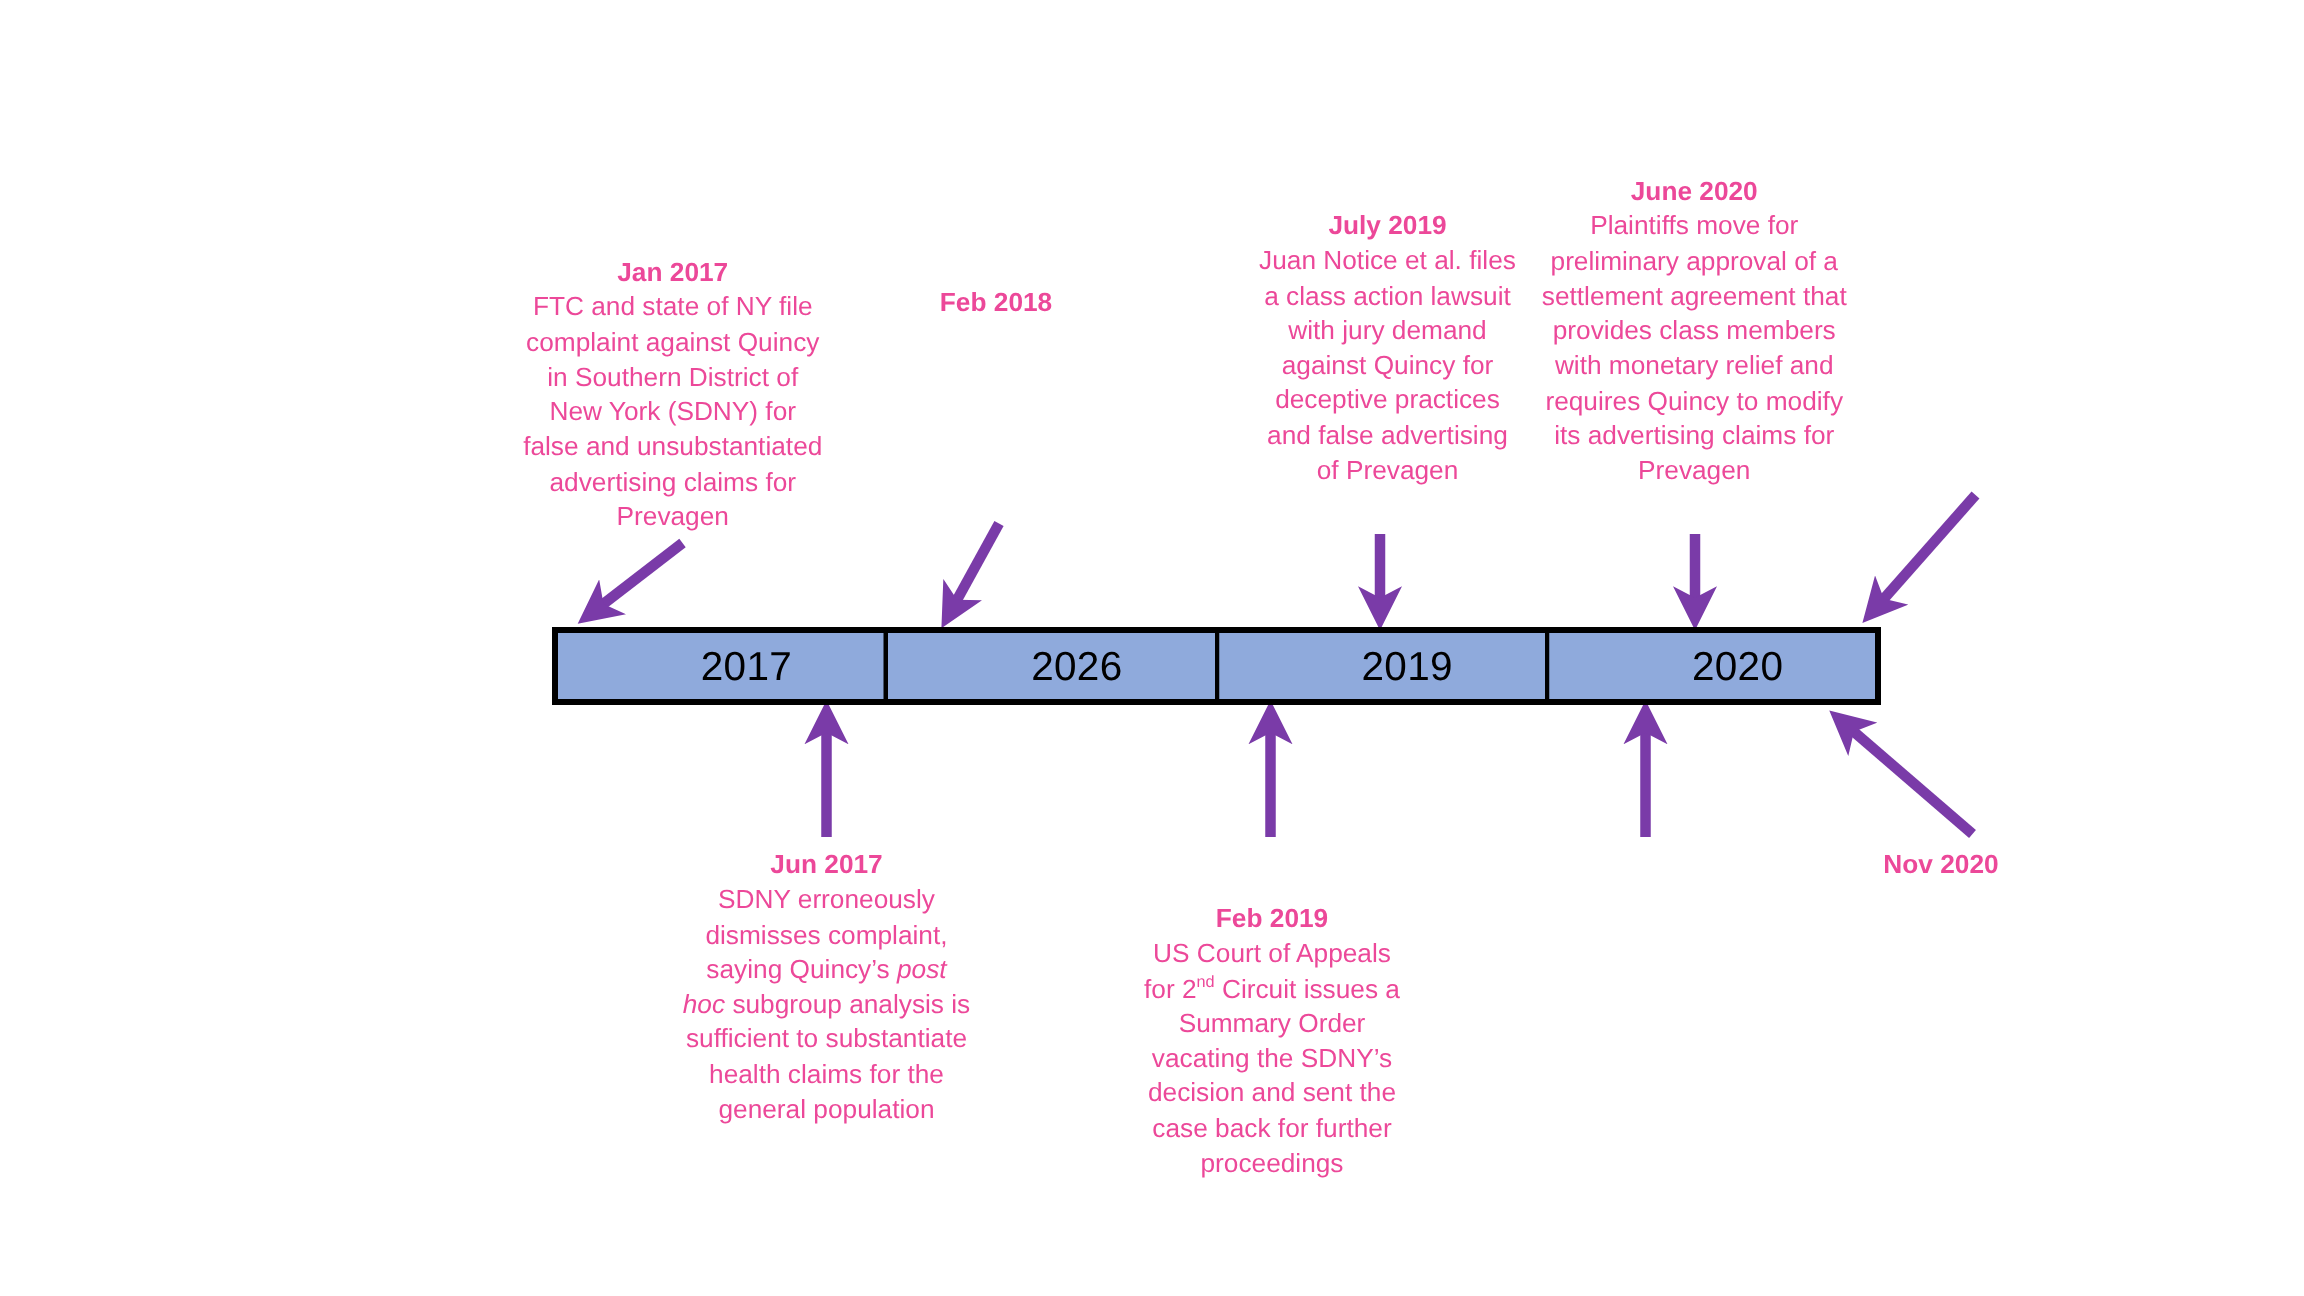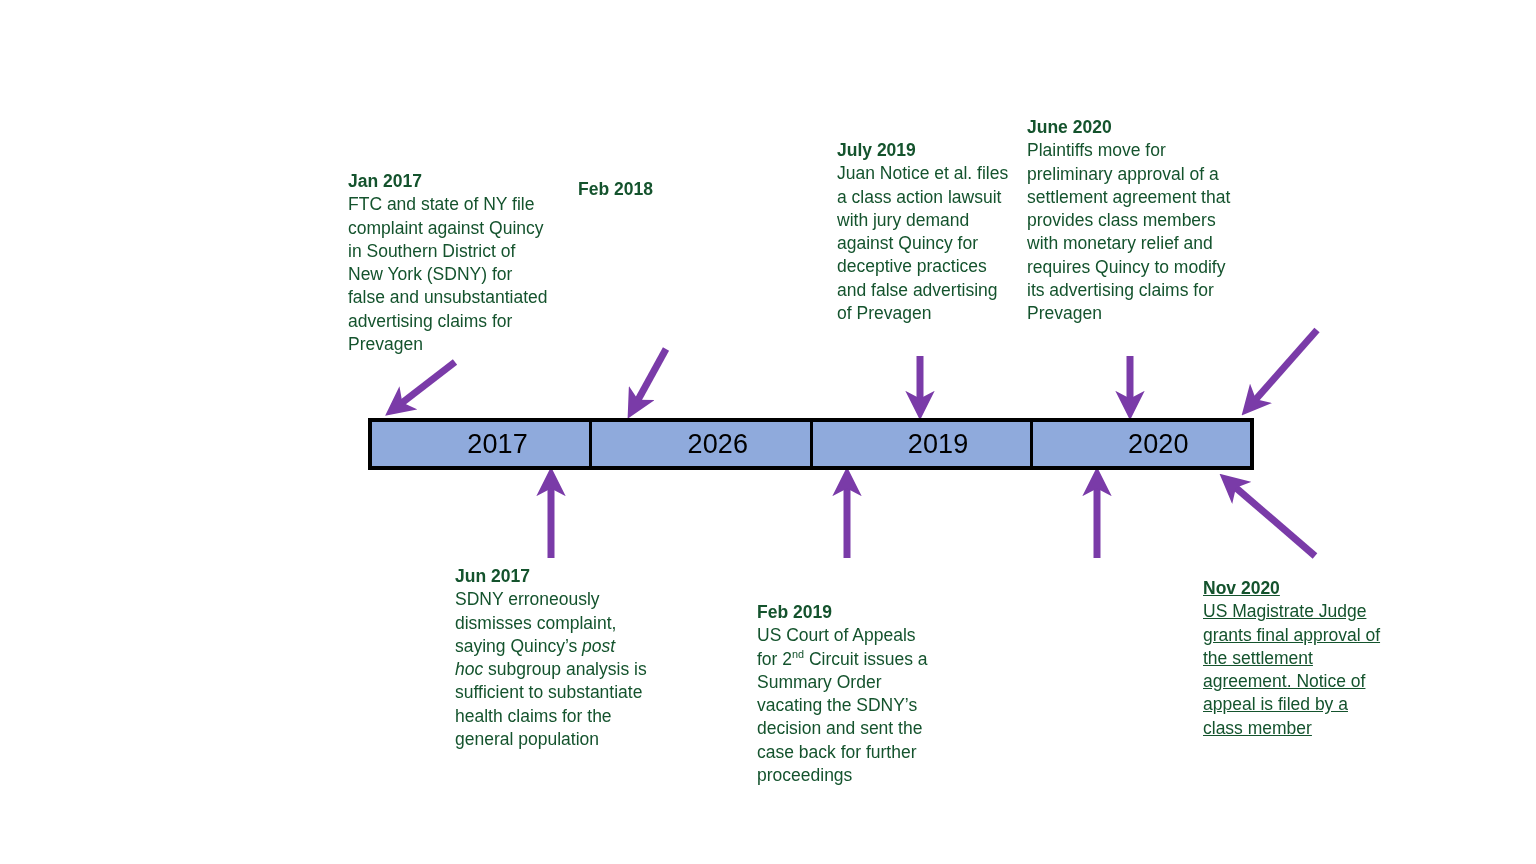--- a/index.html
+++ b/index.html
@@ -56,21 +56,22 @@
   }
   .timeline-segment .year-label {
     font-size: 27px;
     color: #000000;
     font-family: "Liberation Sans", sans-serif;
     letter-spacing: 0.2px;
   }
   
   .event {
     position: absolute;
-    color: #14532d;
+    text-align: center;
+    color: #ec4899;
     font-size: 17.5px;
     line-height: 23.3px;
     font-family: "Liberation Sans", sans-serif;
   }
   .event .event-date {
     font-weight: bold;
     display: block;
   }
   .event .event-desc {
     display: block;
@@ -145,21 +146,21 @@
     <div class="timeline-segment">
       <span class="year-label">2020</span>
     </div>
   </div>
 
   <div class="event" style="left:348px; top:170px; width:201px;">
     <span class="event-date">Jan 2017</span>
     <span class="event-desc">FTC and state of NY file complaint against Quincy in Southern District of New York (SDNY) for false and unsubstantiated advertising claims for Prevagen</span>
   </div>
 
-  <div class="event" style="left:578px; top:178px; width:172px;">
+  <div class="event" style="left:578px; top:190px; width:172px;">
     <span class="event-date">Feb 2018</span>
   </div>
 
   <div class="event" style="left:837px; top:139px; width:176px;">
     <span class="event-date">July 2019</span>
     <span class="event-desc">Juan Notice et al. files a class action lawsuit with jury demand against Quincy for deceptive practices and false advertising of Prevagen</span>
   </div>
 
   <div class="event" style="left:1027px; top:116px; width:205px;">
     <span class="event-date">June 2020</span>
@@ -171,18 +172,17 @@
     <span class="event-date">Jun 2017</span>
     <span class="event-desc">SDNY erroneously dismisses complaint, saying Quincy’s <i>post hoc</i> subgroup analysis is sufficient to substantiate health claims for the general population</span>
   </div>
 
   <div class="event" style="left:757px; top:565px; width:182px;margin-top:36px;">
     <span class="event-date">Feb 2019</span>
     <span class="event-desc">US Court of Appeals for 2<sup>nd</sup> Circuit issues a Summary Order vacating the SDNY’s decision and sent the case back for further proceedings</span>
   </div>
 
 
-  <div class="event" style="left:1203px; top:577px; width:182px;text-decoration:underline;">
+  <div class="event" style="left:1203px; top:565px; width:182px;">
     <span class="event-date">Nov 2020</span>
-    <span class="event-desc">US Magistrate Judge grants final approval of the settlement agreement.  Notice of appeal is filed by a class member</span>
   </div>
 
 </div>
 
 </body></html>

